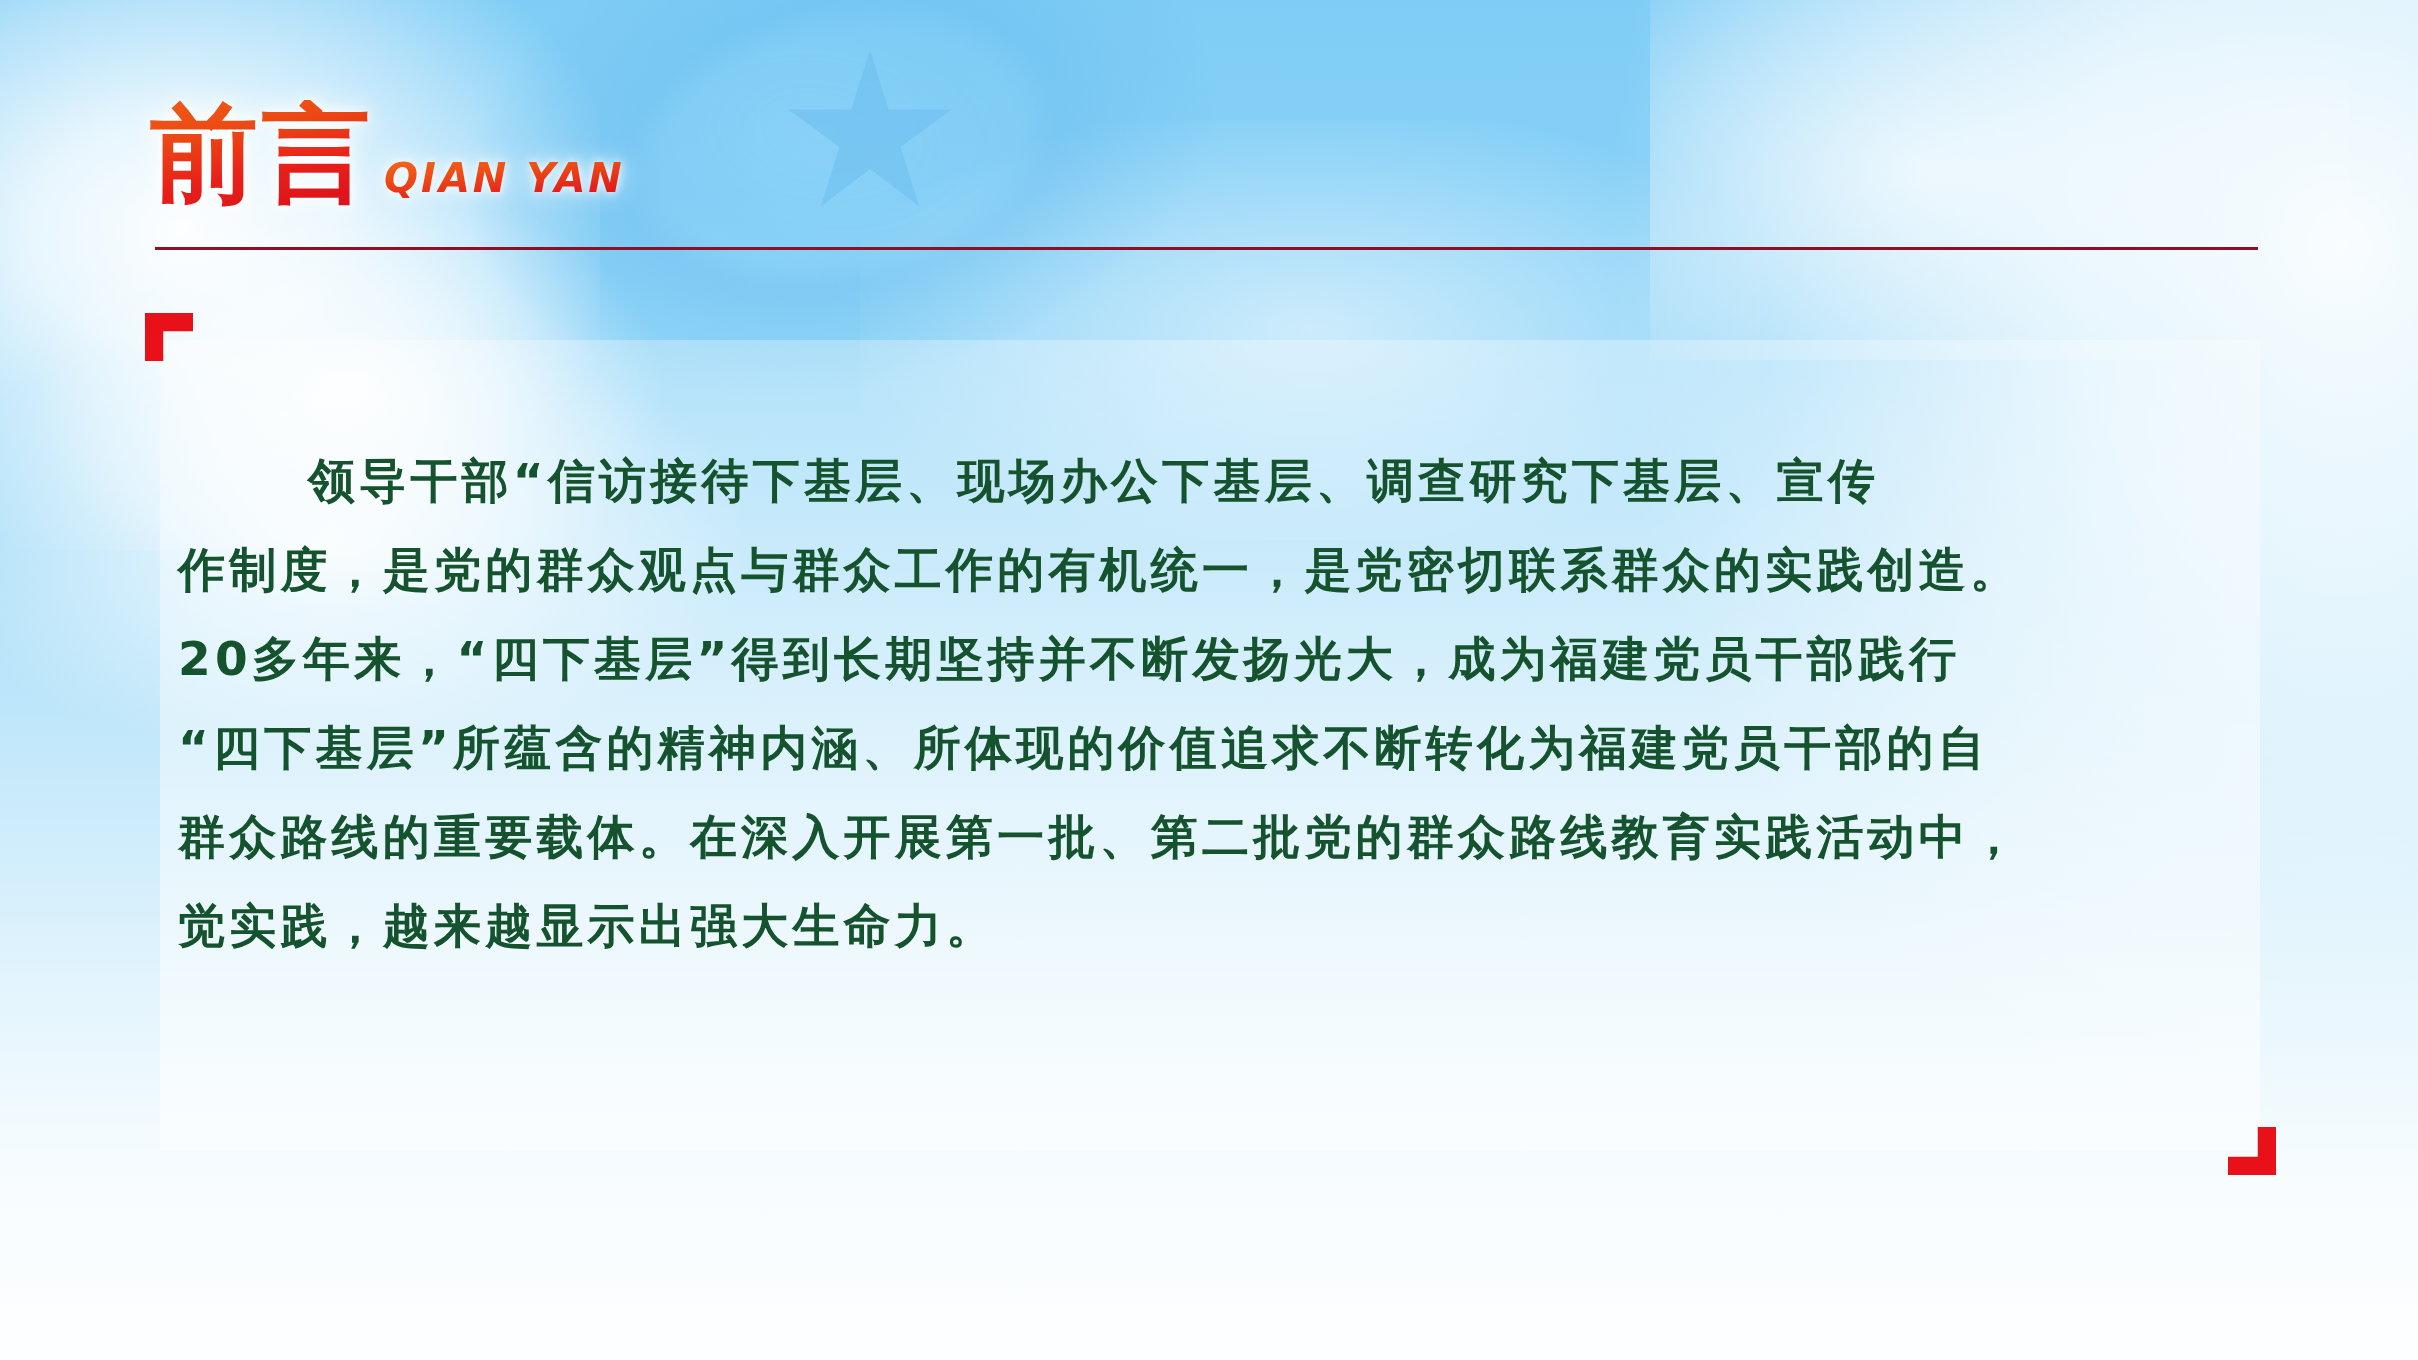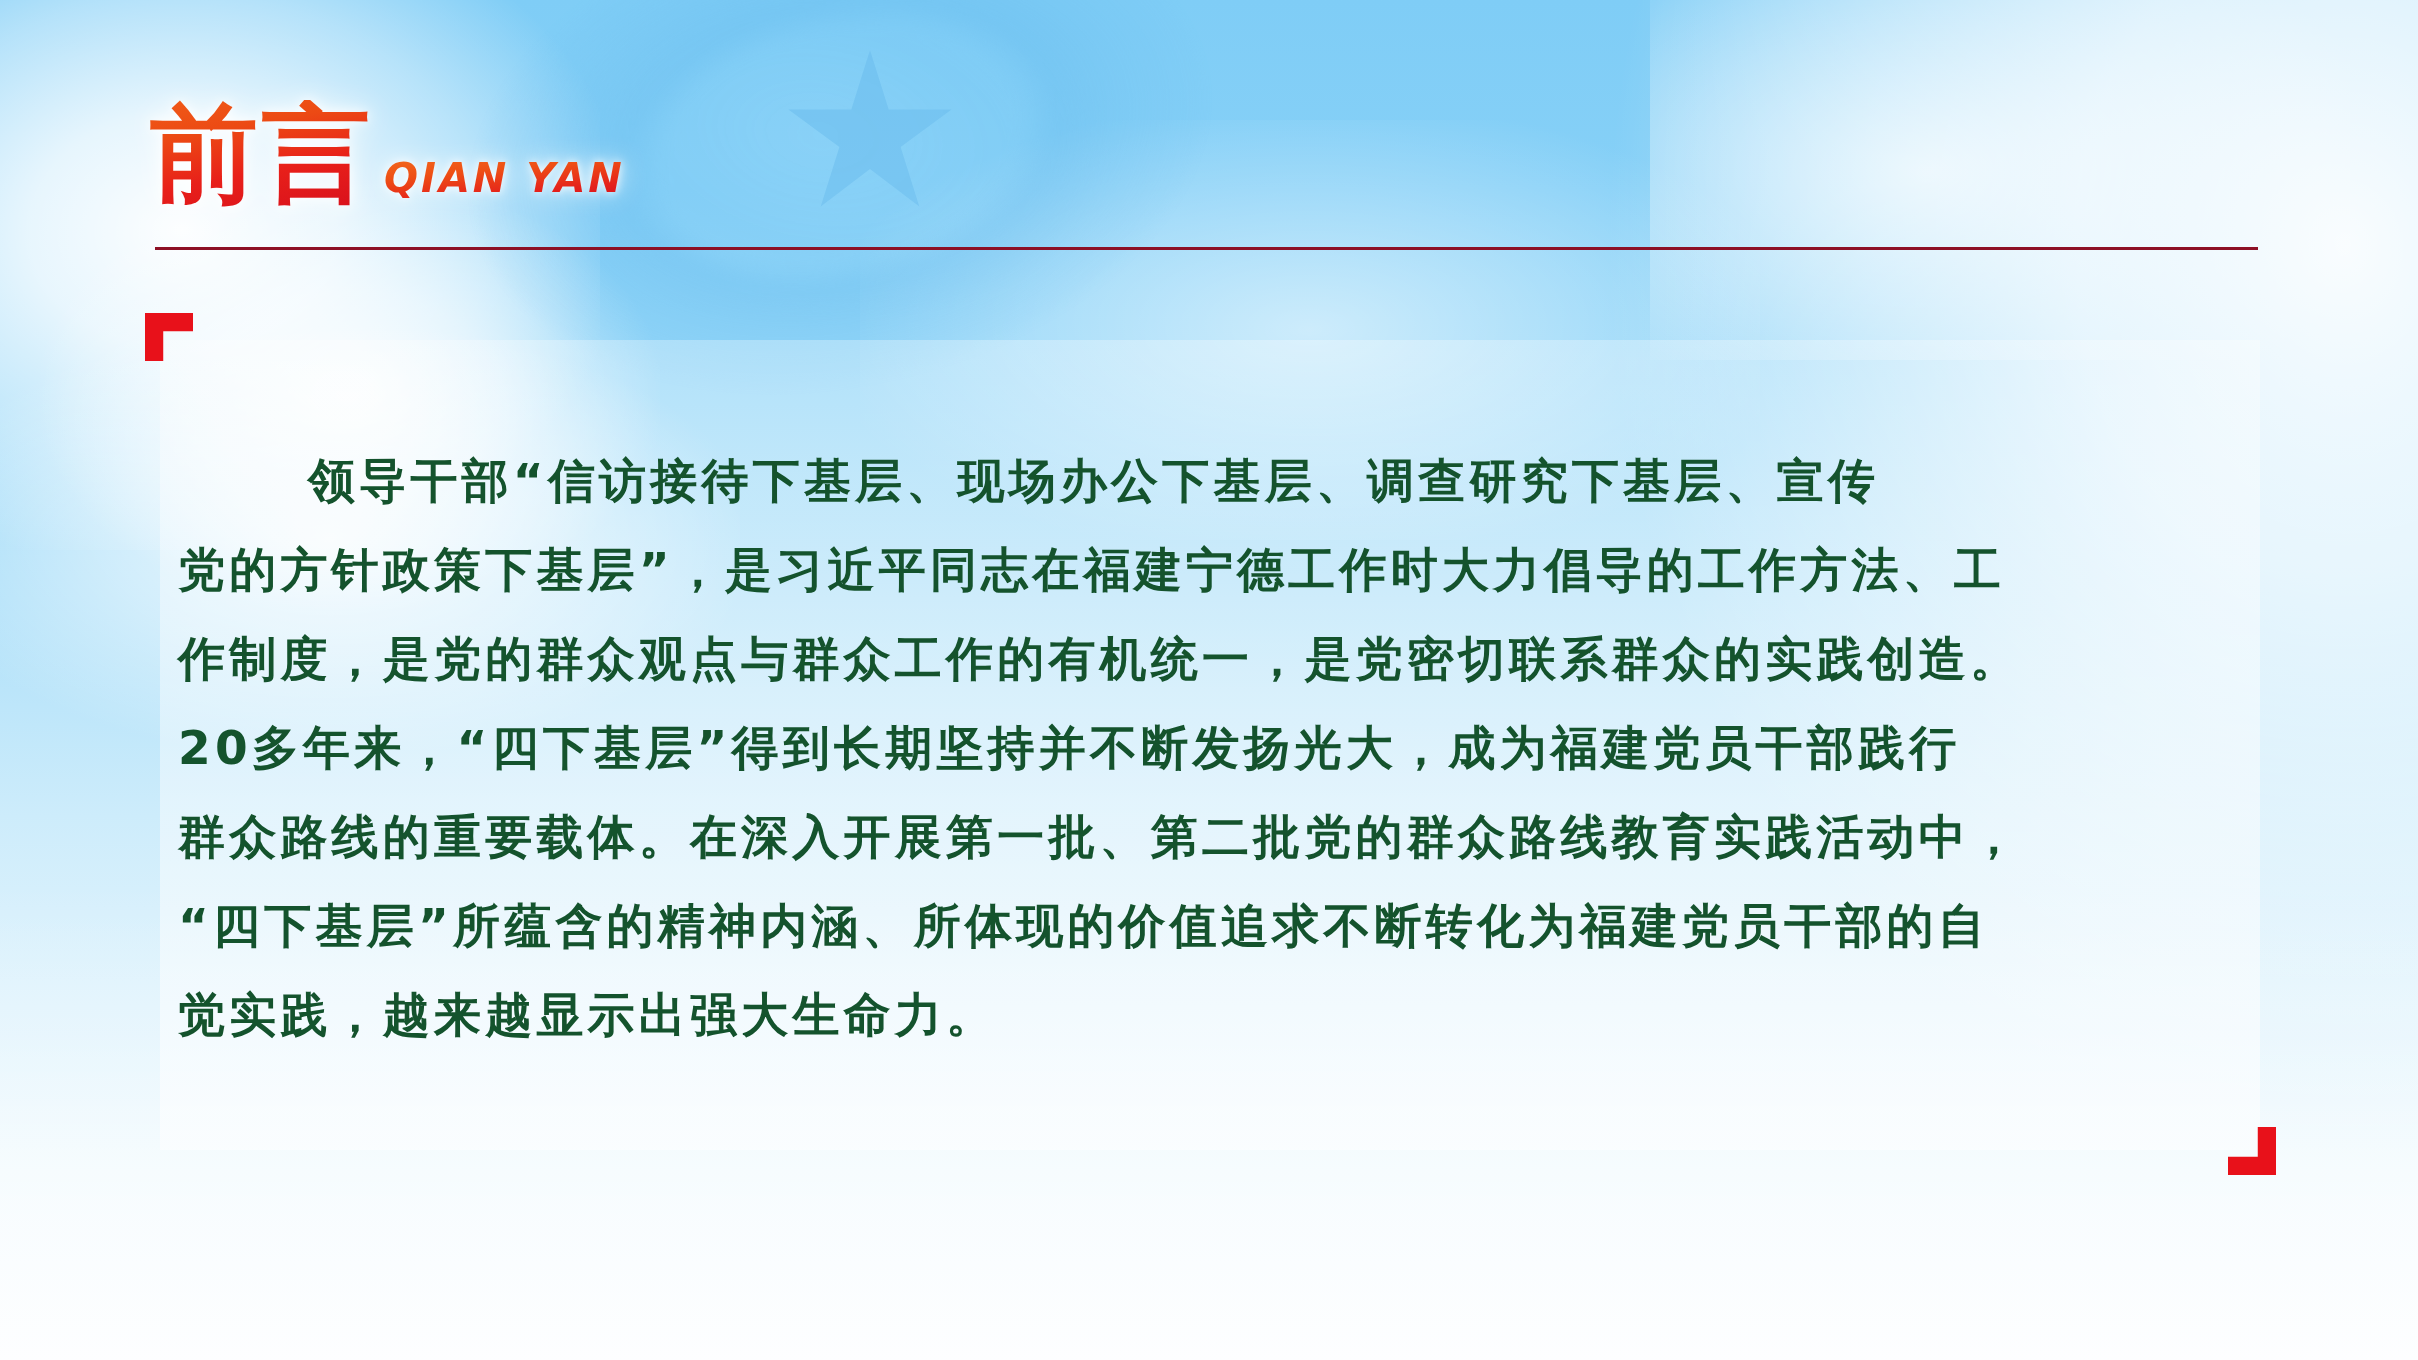--- a/index.html
+++ b/index.html
@@ -272,21 +272,20 @@
 
   <div class="divider"></div>
 
   <div class="content-panel"></div>
 
   <div class="corner-tl"></div>
   <div class="corner-br"></div>
 
   <div class="body-text">
     <div class="para-line indent">领导干部“信访接待下基层、现场办公下基层、调查研究下基层、宣传</div>
-    <div class="para-line">党的方针政策下基层”，是习近平同志在福建宁德工作时大力倡导的工作方法、工</div>
     <div class="para-line">作制度，是党的群众观点与群众工作的有机统一，是党密切联系群众的实践创造。</div>
     <div class="para-line">20多年来，“四下基层”得到长期坚持并不断发扬光大，成为福建党员干部践行</div>
+    <div class="para-line">“四下基层”所蕴含的精神内涵、所体现的价值追求不断转化为福建党员干部的自</div>
     <div class="para-line">群众路线的重要载体。在深入开展第一批、第二批党的群众路线教育实践活动中，</div>
-    <div class="para-line">“四下基层”所蕴含的精神内涵、所体现的价值追求不断转化为福建党员干部的自</div>
     <div class="para-line">觉实践，越来越显示出强大生命力。</div>
   </div>
 
 </div>
 
 </body></html>

